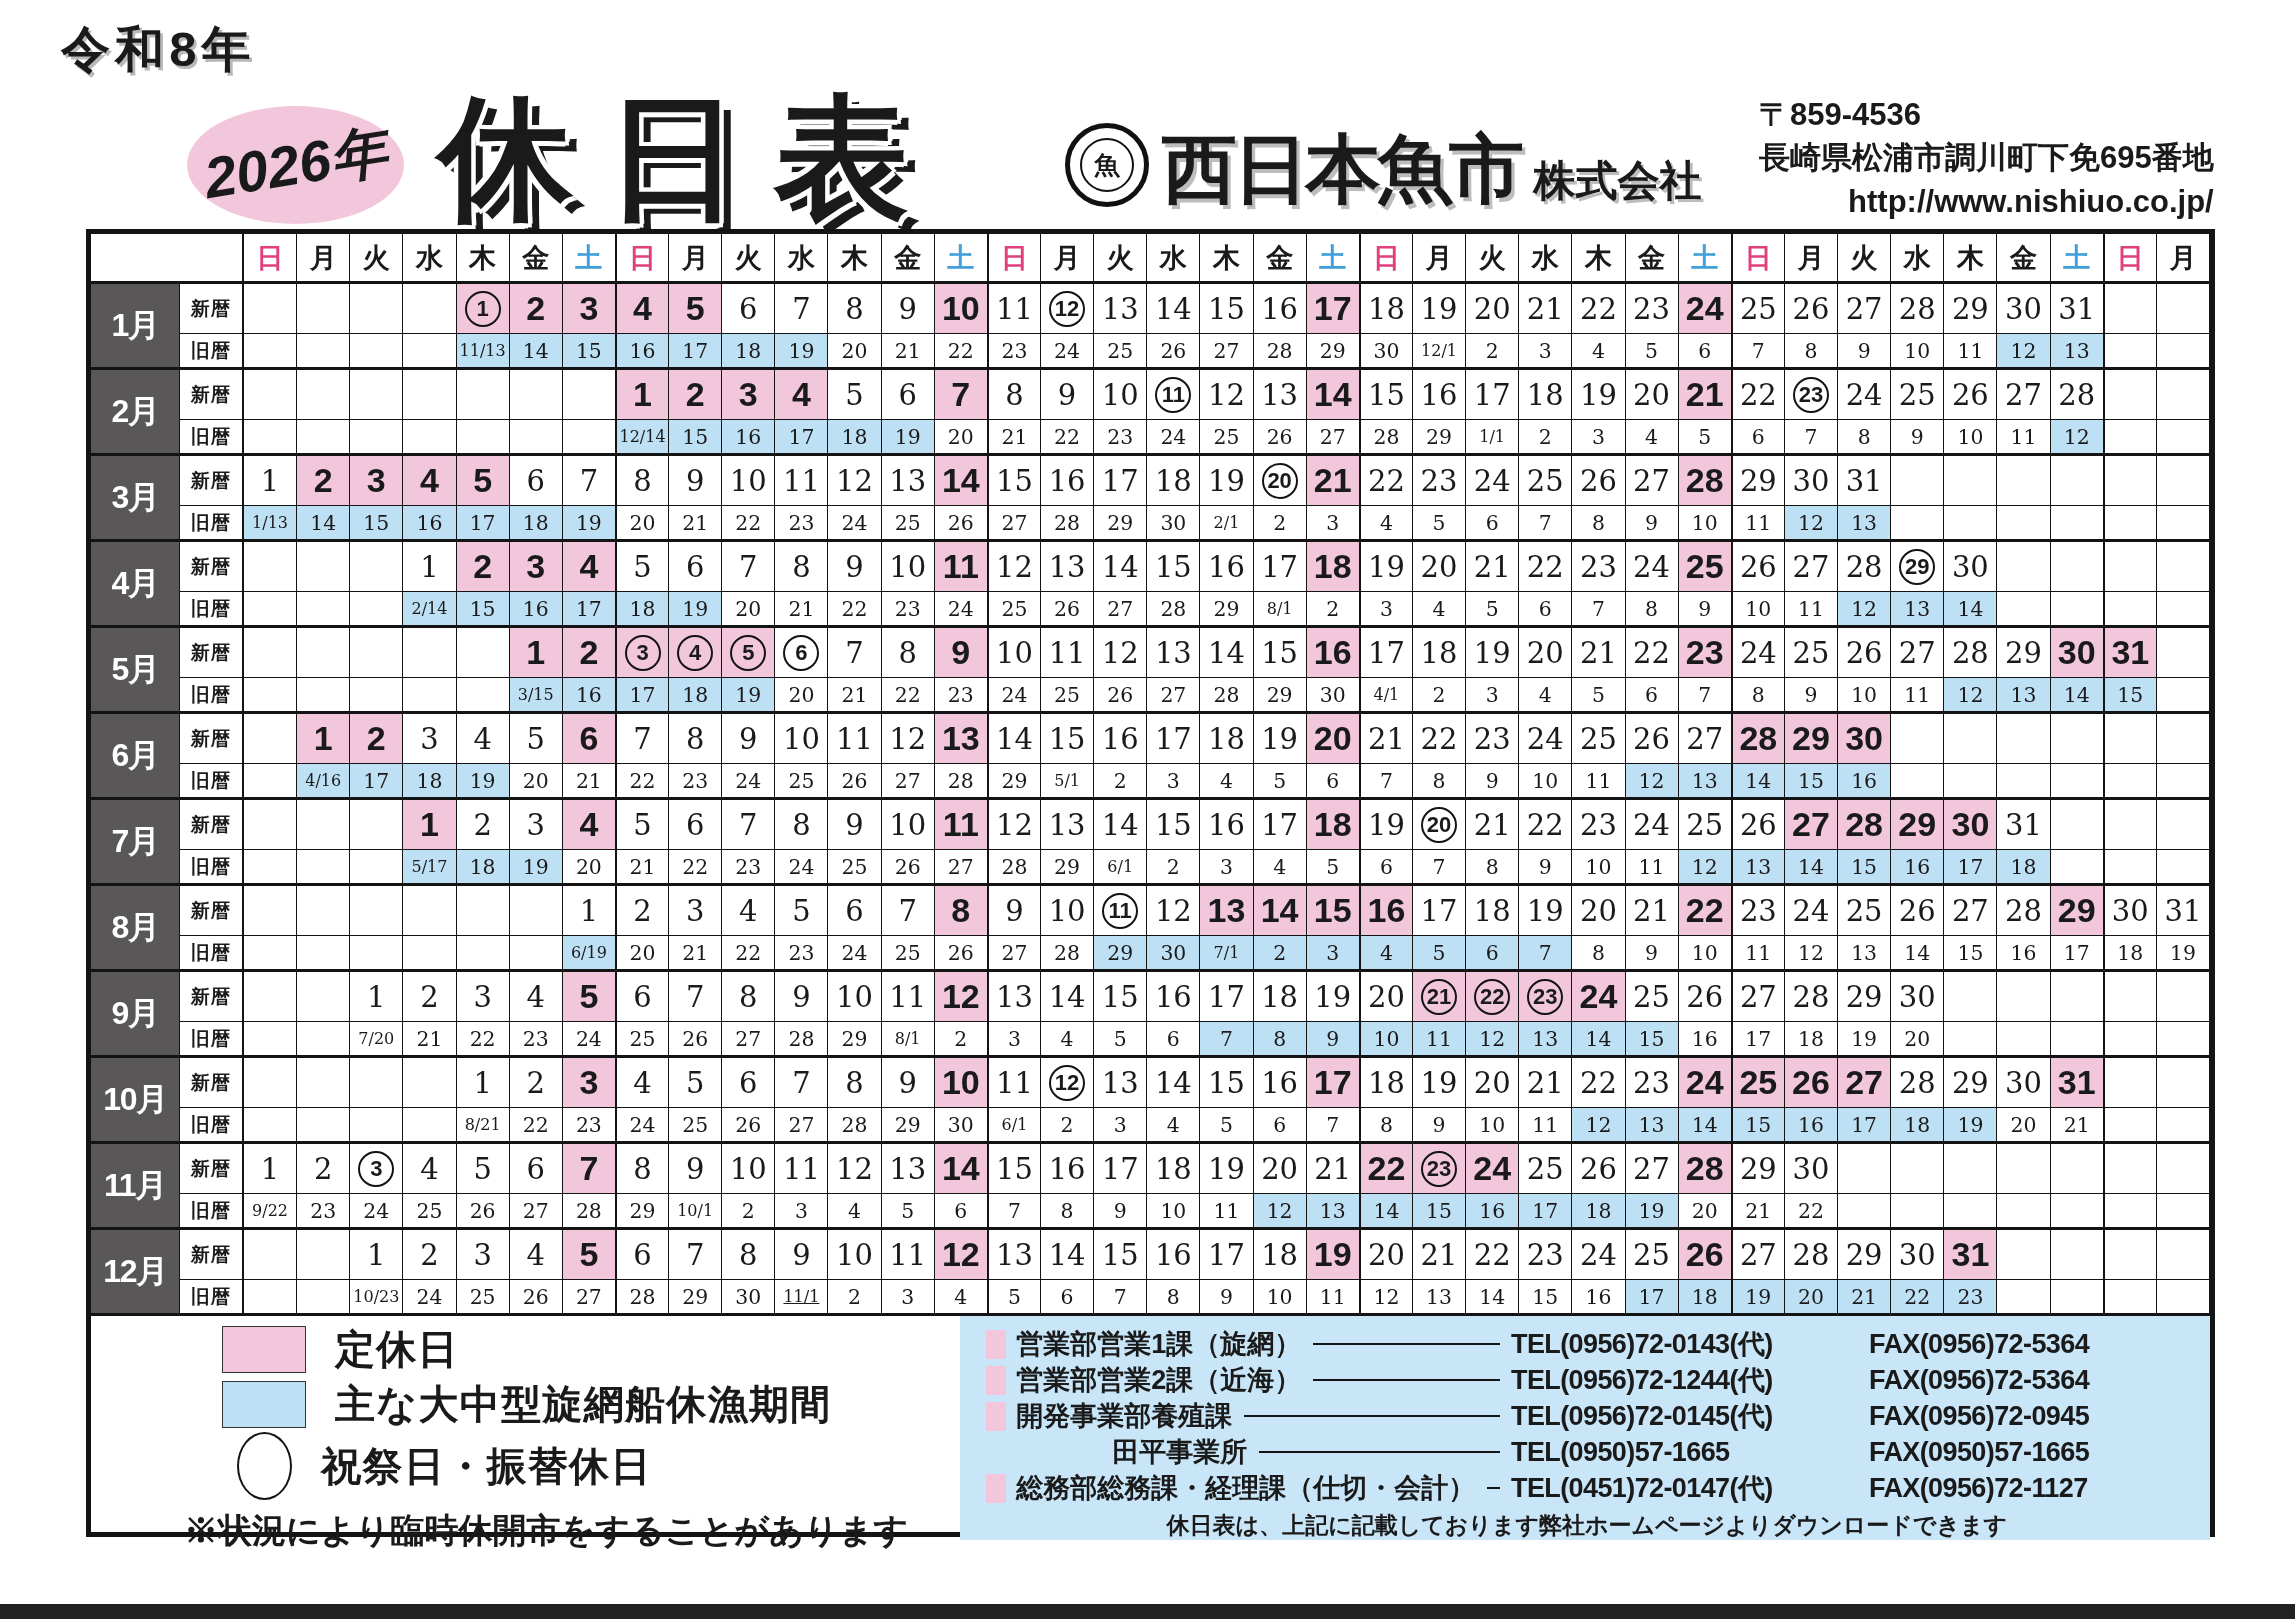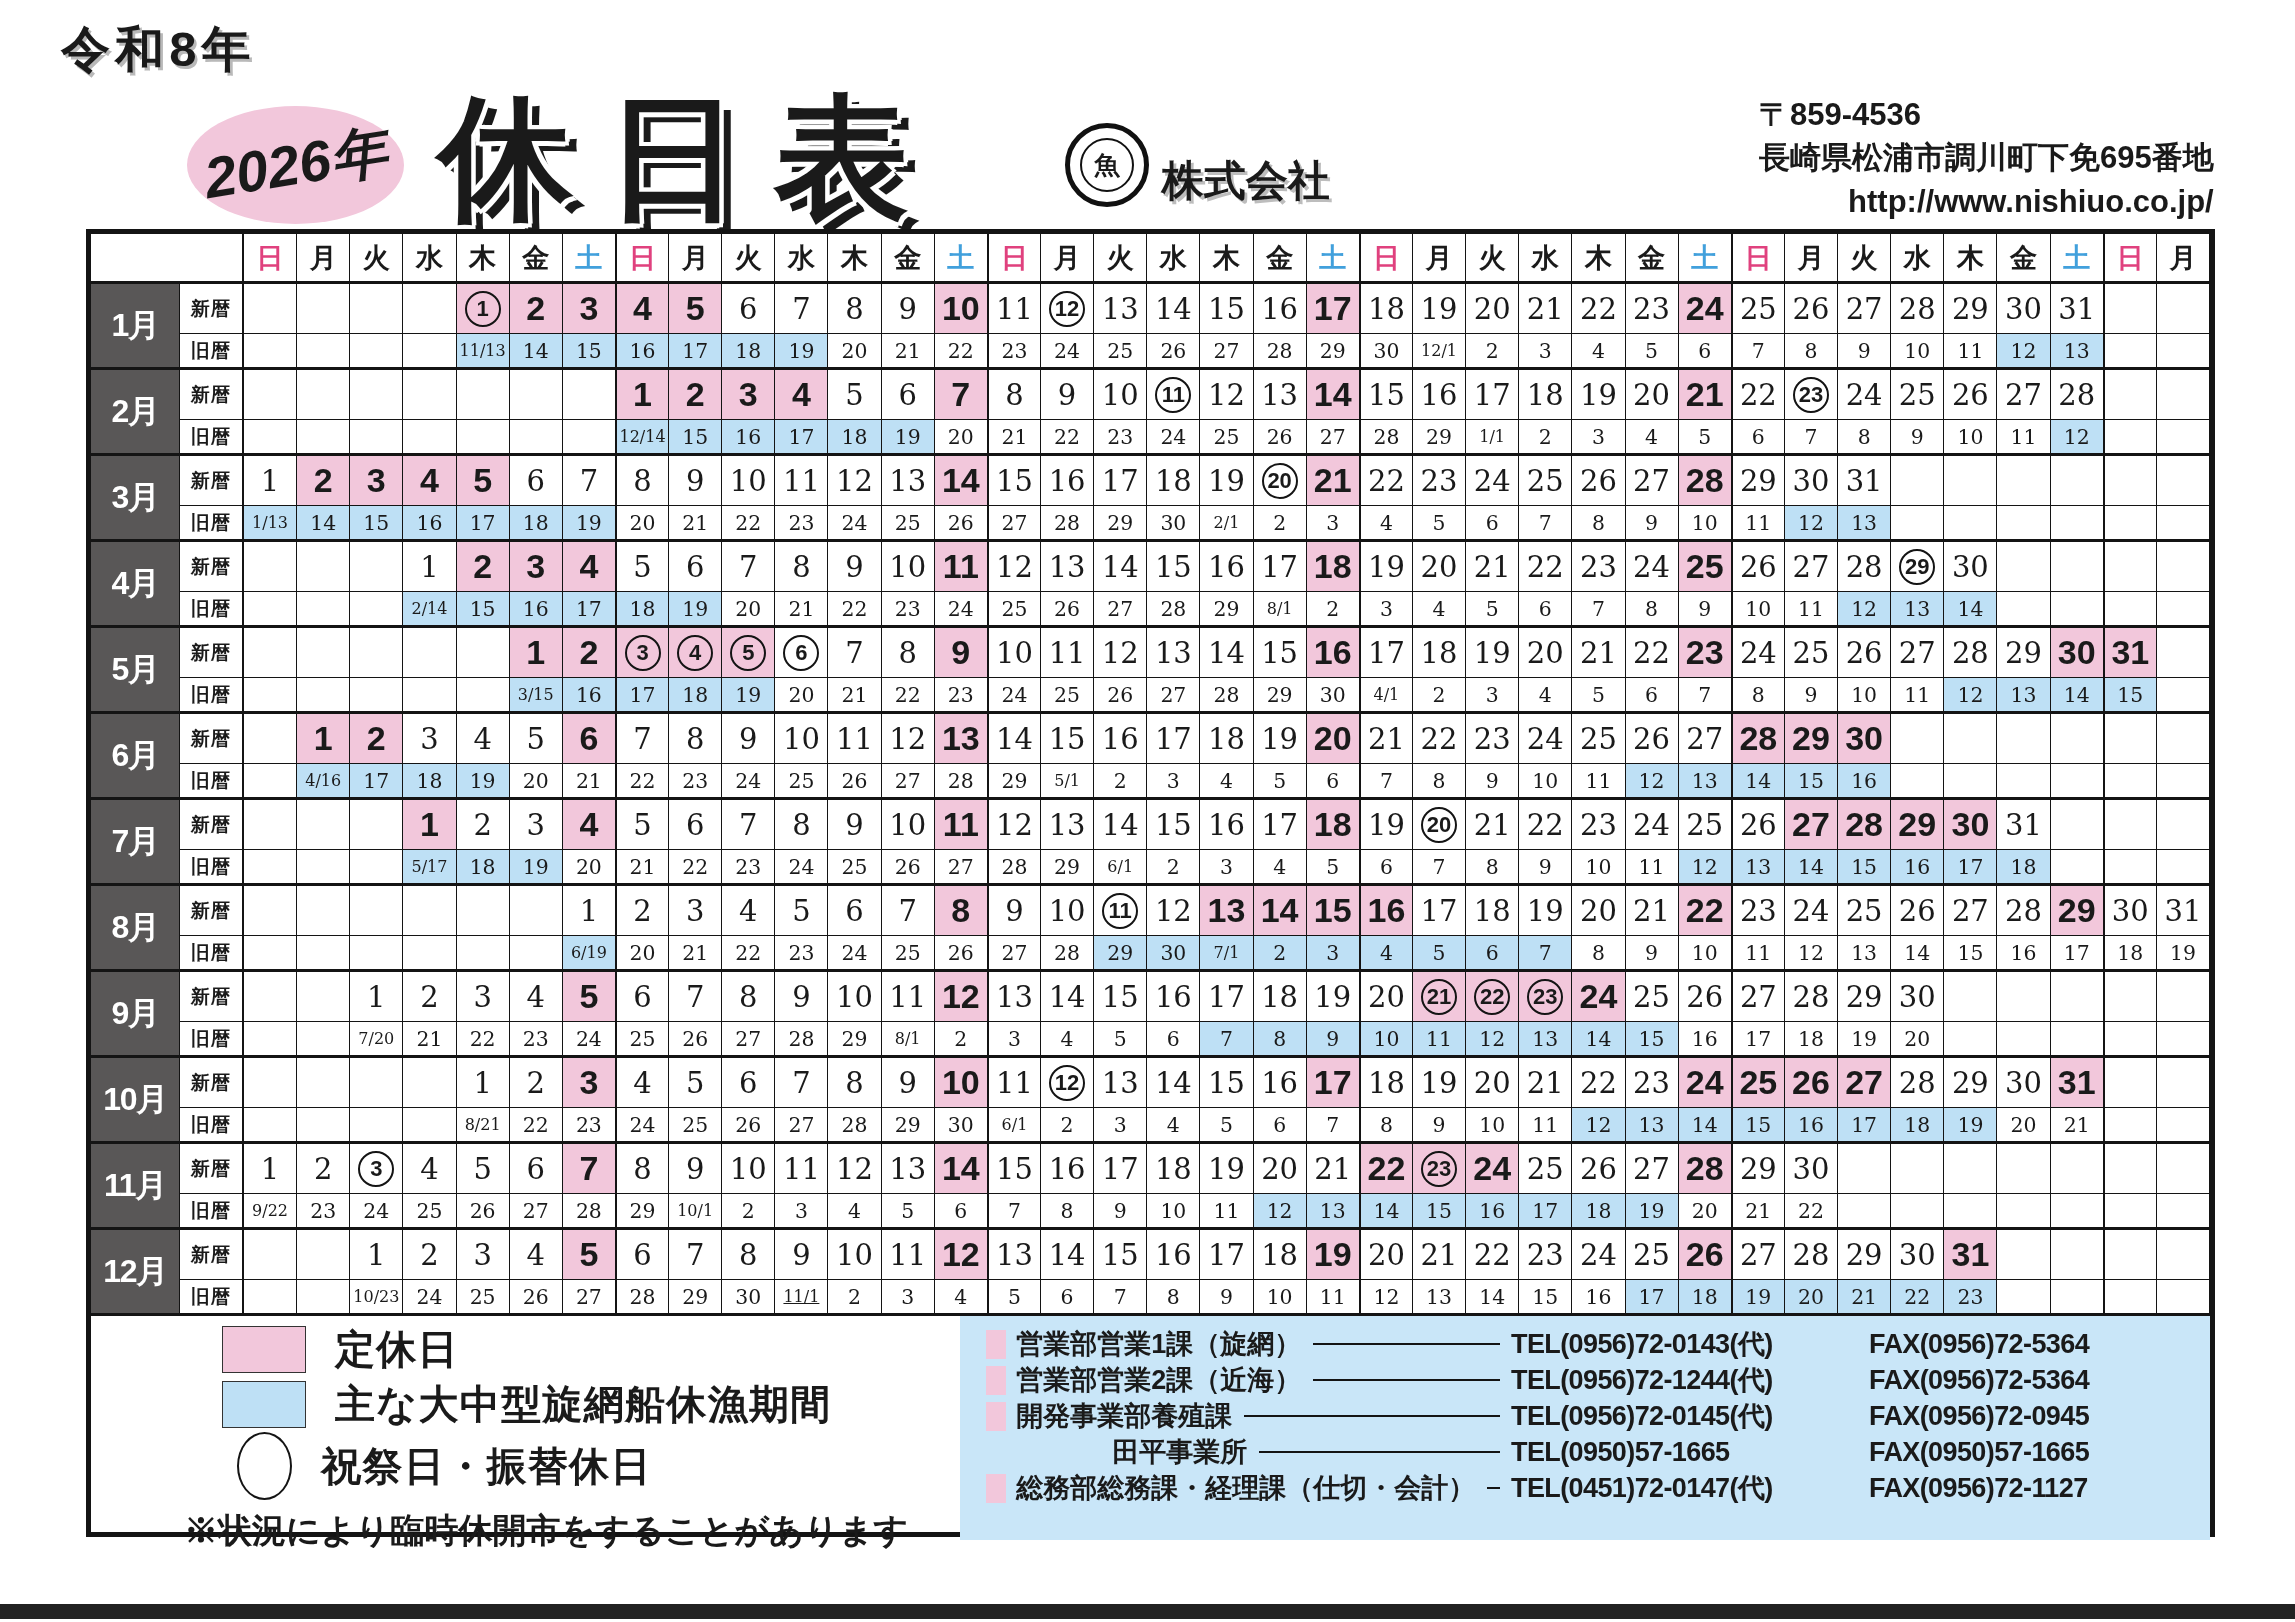--- a/index.html
+++ b/index.html
@@ -80,20 +80,21 @@
   <div class="badge">
     <span>2026年</span>
   </div>
 
   <div class="title">休日表</div>
 
   <div class="company">
     <div class="logo">
       <div class="logo-inner">魚</div>
     </div>
+    <span class="cname">西日本魚市</span>
     <span class="csuffix">株式会社</span>
   </div>
 
   <div class="addr">
     <div>〒859-4536</div>
     <div>長崎県松浦市調川町下免695番地</div>
     <div class="url">http://www.nishiuo.co.jp/</div>
   </div>
 
   <div class="box">
@@ -2596,19 +2597,20 @@
               <div class="cfax">FAX(0950)57-1665</div>
             </div>
             <div class="crow">
               <div class="cmark"></div>
               <div class="clabel">総務部総務課・経理課（仕切・会計）</div>
               <div class="leader"></div>
               <div class="ctel">TEL(0451)72-0147(代)</div>
               <div class="cfax">FAX(0956)72-1127</div>
             </div>
           </div>
+        <div class="cfoot">休日表は、上記に記載しております弊社ホームページよりダウンロードできます</div>
       </div>
     </div>
   </div>
 
   <div class="footbar"></div>
 </div>
 
 
 </body></html>

